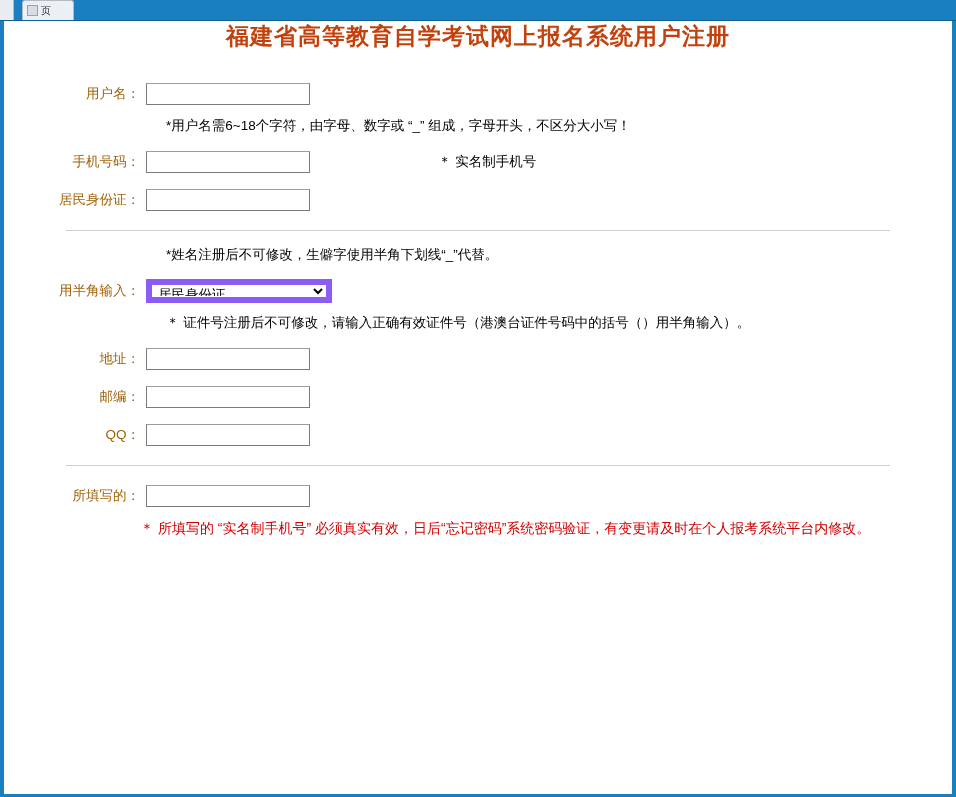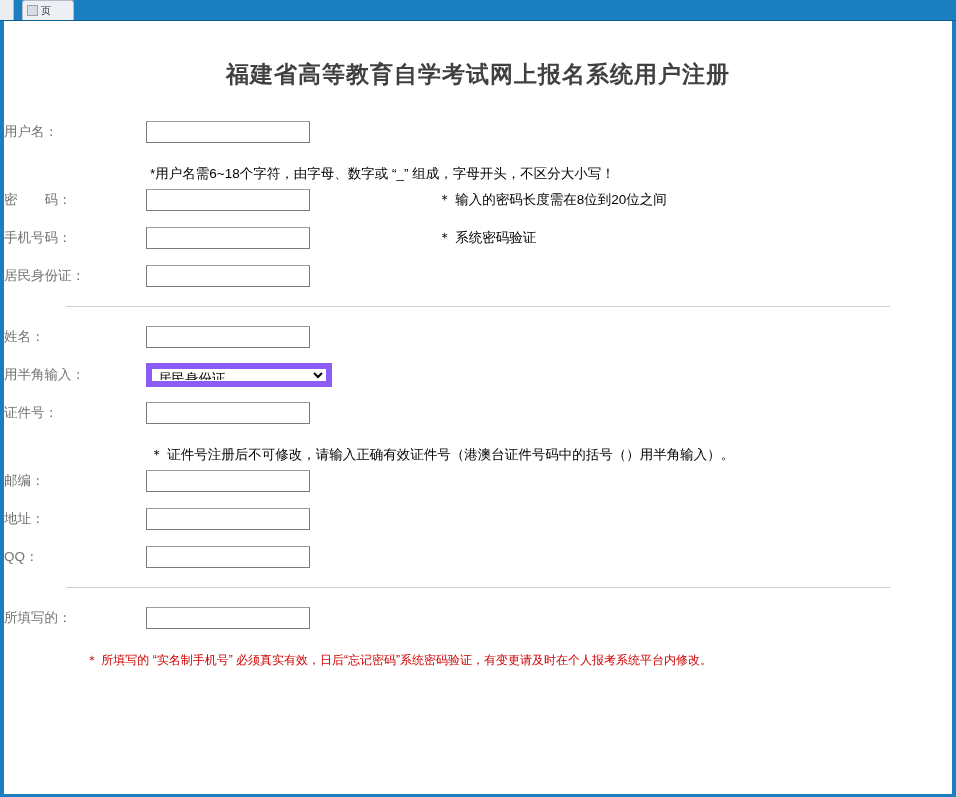--- a/index.html
+++ b/index.html
@@ -71,47 +71,46 @@
     border-left: 4px solid #1a7fc1;
     border-right: 4px solid #1a7fc1;
     border-bottom: 4px solid #1a7fc1;
     box-sizing: border-box;
     background: #ffffff;
     overflow: hidden;
   }
 
   .title {
     text-align: center;
-    color: #404040;
+    color: #c2410c;
     font-weight: bold;
     font-size: 23px;
-    margin-top: 38px;
     letter-spacing: 1px;
     font-family: "Liberation Serif", serif;
   }
 
   .form {
     margin-top: 26px;
     padding: 0 0 0 0;
   }
 
   .row {
     display: flex;
     align-items: center;
     height: 32px;
     margin: 0 0 6px 0;
   }
 
   .label {
     width: 142px;
-    text-align: left;
+    text-align: right;
     padding-right: 6px;
     box-sizing: border-box;
     font-size: 13.5px;
-    color: #737373;
+    color: #a16207;
     white-space: pre;
   }
 
   input[type="text"], input[type="password"] {
     width: 164px;
     height: 22px;
     box-sizing: border-box;
     border: 1px solid #7b7b7b;
     border-top-color: #9c9c9c;
     background: #ffffff;
@@ -134,40 +133,41 @@
 
   .hint {
     font-size: 13.5px;
     color: #000;
     margin-left: 146px;
     line-height: 20px;
   }
   .hint-row {
     height: 30px;
     display: flex;
-    align-items: flex-end;
+    align-items: flex-start;
+    padding-left: 16px;
   }
 
   .side-note {
     font-size: 13.5px;
     color: #000;
     margin-left: 128px;
     white-space: nowrap;
   }
 
   .divider {
     border: none;
     border-top: 1px solid #cfcfcf;
     margin: 14px 62px 14px 62px;
   }
 
   .warn {
     color: #d00000;
-    font-size: 12px;
-    margin-left: 82px;
+    font-size: 14px;
+    margin-left: 120px;
     line-height: 20px;
   }
 </style>
 </head>
 <body>
 
 <div class="chrome">
   <div class="chrome-left-edge"></div>
   <div class="tab">
     <span class="tab-favicon"></span>
@@ -183,68 +183,58 @@
 
     <div class="row">
       <div class="label">用户名：</div>
       <input type="text" value="" style="">
     </div>
 
     <div class="hint-row">
       <div class="hint">*用户名需6~18个字符，由字母、数字或 “_” 组成，字母开头，不区分大小写！</div>
     </div>
 
-    <div class="row">
-      <div class="label">密　　码：</div>
-      <input type="password" value="" style="">
-      <div class="side-note">＊ 输入的密码长度需在8位到20位之间</div>
-    </div>
 
     <div class="row">
       <div class="label">手机号码：</div>
       <input type="password" value="" style="">
-      <div class="side-note">＊ 系统密码验证</div>
+      <div class="side-note">＊ 实名制手机号</div>
     </div>
 
     <div class="row">
       <div class="label">居民身份证：</div>
       <input type="text" value="" style="">
     </div>
 
     <hr class="divider">
 
-    <div class="row">
-      <div class="label">姓名：</div>
-      <input type="text" value="" style="">
-    </div>
-
+
+    <div class="hint-row">
+      <div class="hint">*姓名注册后不可修改，生僻字使用半角下划线“_”代替。</div>
+    </div>
 
     <div class="row">
       <div class="label">用半角输入：</div>
       <select>
         <option>居民身份证</option>
       </select>
     </div>
 
-    <div class="row">
-      <div class="label">证件号：</div>
-      <input type="text" value="" style="">
-    </div>
 
     <div class="hint-row">
       <div class="hint">＊ 证件号注册后不可修改，请输入正确有效证件号（港澳台证件号码中的括号（）用半角输入）。</div>
     </div>
 
     <div class="row">
+      <div class="label">地址：</div>
+      <input type="text" value="" style="">
+    </div>
+
+    <div class="row">
       <div class="label">邮编：</div>
-      <input type="text" value="" style="">
-    </div>
-
-    <div class="row">
-      <div class="label">地址：</div>
       <input type="text" value="" style="">
     </div>
 
     <div class="row">
       <div class="label">QQ：</div>
       <input type="text" value="" style="">
     </div>
 
     <hr class="divider">
 

